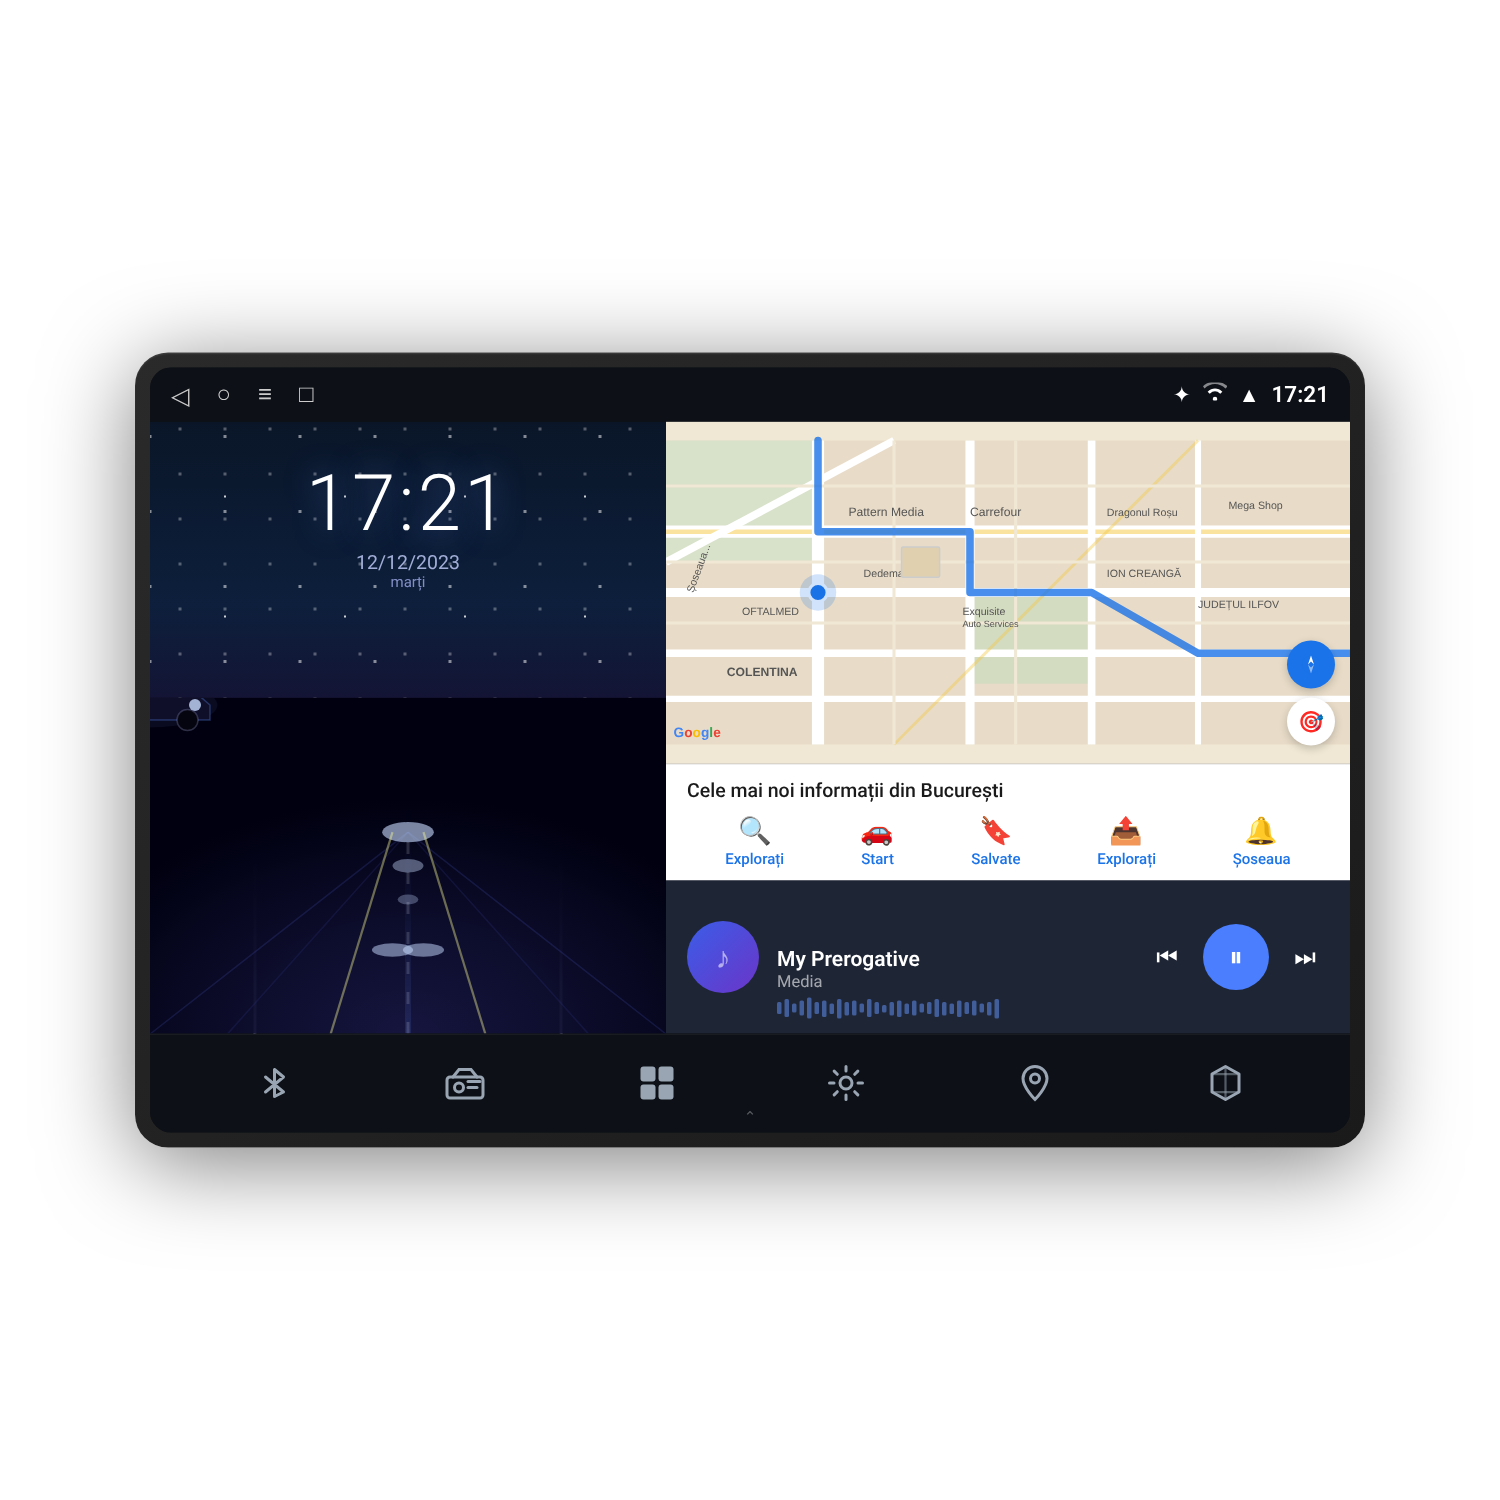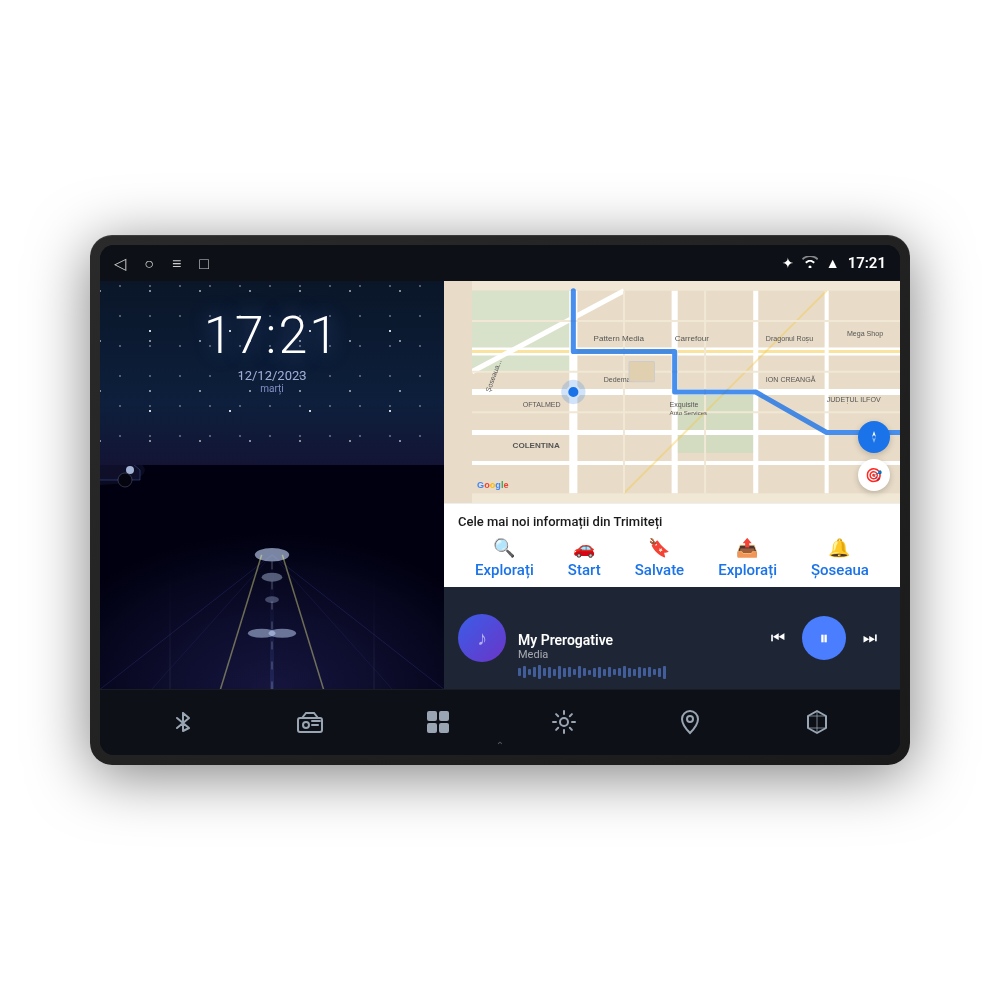--- a/index.html
+++ b/index.html
@@ -197,21 +197,20 @@
       position: relative;
       overflow: hidden;
       background: #e8dcc8;
     }
 
     .map-bg {
       width: 100%;
       height: 100%;
       position: relative;
       background: #f0e8d4;
-      margin-left: 28px;
     }
 
     
     .map-search-bar {
       position: absolute;
       top: 10px;
       left: 10px;
       right: 10px;
       height: 36px;
       background: white;
@@ -285,21 +284,21 @@
       display: flex;
       flex-direction: column;
       align-items: center;
       gap: 3px;
       cursor: pointer;
     }
     .maps-nav-icon {
       font-size: 18px;
     }
     .maps-nav-label {
-      font-size: 15px;
+      font-size: 10px;
       color: #1a73e8;
       font-weight: 500;
       text-align: center;
     }
 
     
     .music-player {
       background: #1e2535;
       padding: 10px 14px;
       display: flex;
@@ -572,21 +571,21 @@
               <polygon points="8,2 10,8 8,6 6,8" fill="white"></polygon>
               <polygon points="8,14 10,8 8,10 6,8" fill="rgba(255,255,255,0.5)"></polygon>
             </svg>
           </div>
           <div class="map-control-btn btn-location" style="bottom:12px; background:white;">
             <span style="font-size:14px;">🎯</span>
           </div>
         </div>
 
         <div class="maps-info-panel">
-          <div class="maps-info-title">Cele mai noi informații din Trimiteți</div>
+          <div class="maps-info-title">Cele mai noi informații din București</div>
           <div class="maps-nav-items">
             <div class="maps-nav-item">
               <span class="maps-nav-icon">🔍</span>
               <span class="maps-nav-label">Explorați</span>
             </div>
             <div class="maps-nav-item">
               <span class="maps-nav-icon">🚗</span>
               <span class="maps-nav-label">Start</span>
             </div>
             <div class="maps-nav-item">

